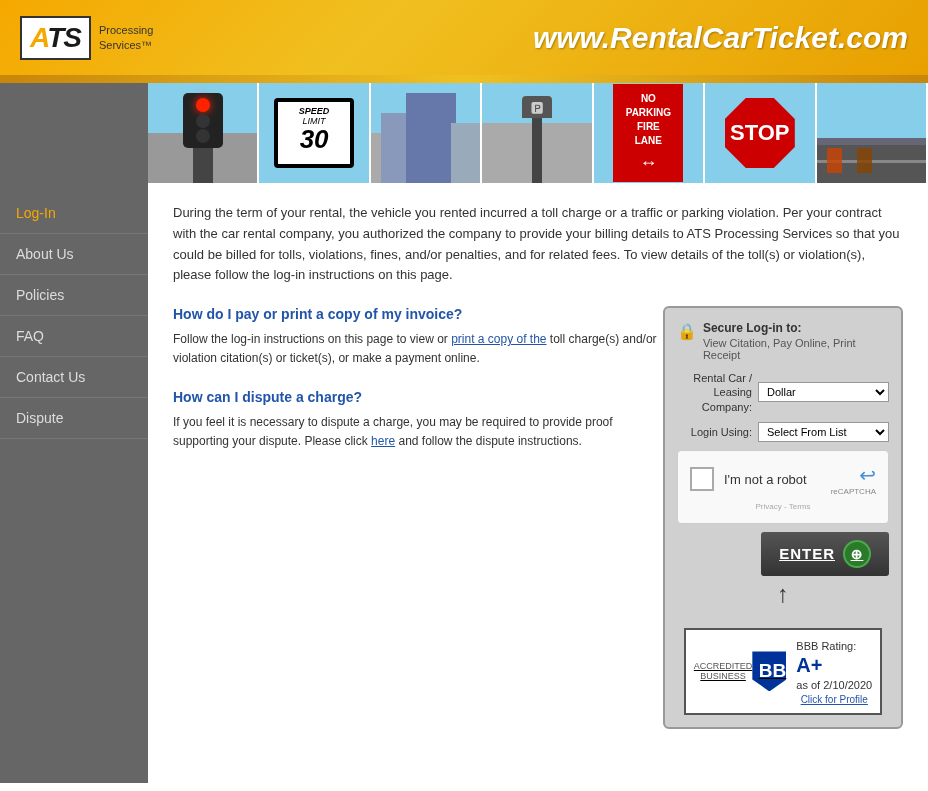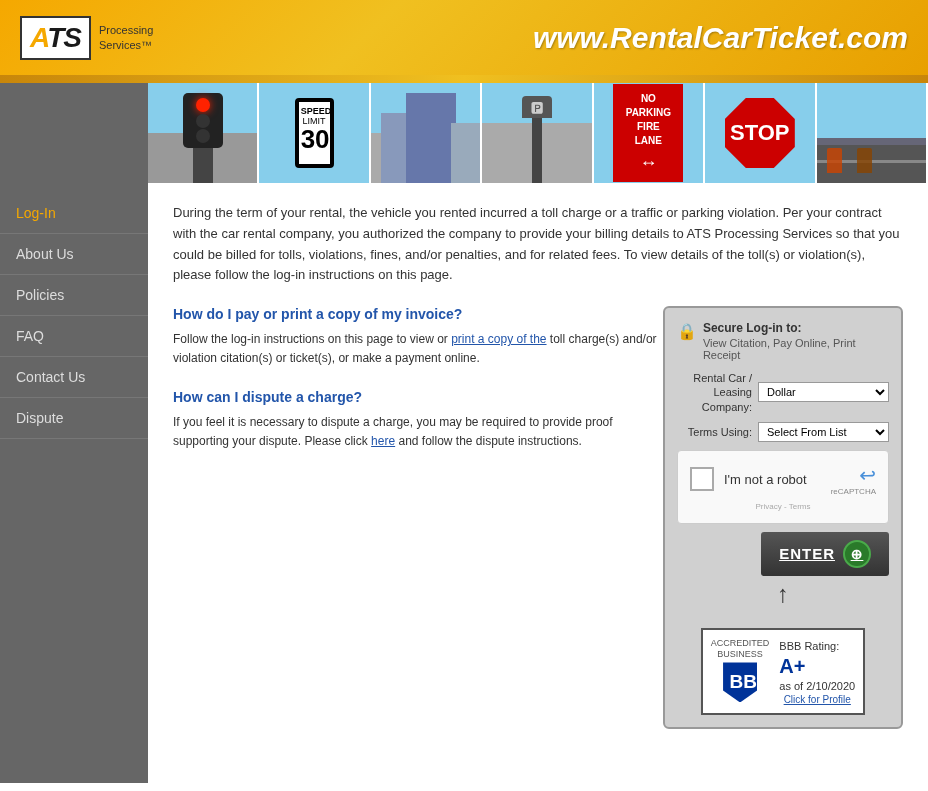--- a/index.html
+++ b/index.html
@@ -99,28 +99,29 @@
     .light { width: 14px; height: 14px; border-radius: 50%; }
     .light.red { background: #ff2200; box-shadow: 0 0 8px #ff2200; }
     .light.yellow { background: #333; }
     .light.green { background: #333; }
 
     .photo-speed-sign {
       background: linear-gradient(180deg, #87CEEB 0%, #87CEEB 100%);
       position: relative;
     }
     .speed-sign {
-      width: 39px;
+      width: 80px;
       height: 70px;
       background: #fff;
       border: 4px solid #000;
       border-radius: 4px;
       text-align: center;
       padding: 4px 2px;
       position: absolute;
+      font-style: italic;
     }
     .speed-sign .speed-text { font-size: 9px; font-weight: bold; color: #000; }
     .speed-sign .speed-limit { font-size: 9px; color: #000; }
     .speed-sign .speed-num { font-size: 26px; font-weight: bold; color: #000; line-height: 1; }
 
     .photo-buildings {
       background: linear-gradient(180deg, #87CEEB 60%, #888 60%);
       position: relative;
     }
     .building { position: absolute; background: #8899aa; bottom: 0; }
@@ -406,22 +407,23 @@
     .bbb-badge {
       border: 2px solid #555;
       display: flex;
       align-items: center;
       padding: 8px;
       gap: 10px;
       background: #fff;
     }
     .bbb-logo {
       display: flex;
-      flex-direction: column;
-      align-items: center;
+      flex-direction: row;
+      align-items: center;
+      text-decoration: underline;
     }
     .bbb-accredited {
       font-size: 9px;
       color: #555;
       text-align: center;
       line-height: 1.2;
     }
     .bbb-rating-text {
       font-size: 11px;
       color: #333;
@@ -579,21 +581,21 @@
             <option>Enterprise</option>
             <option>Hertz</option>
             <option>Avis</option>
             <option>Budget</option>
             <option>Alamo</option>
             <option>National</option>
           </select>
         </div>
 
         <div class="login-row">
-          <div class="login-label">Terms Using:</div>
+          <div class="login-label">Login Using:</div>
           <select class="login-select">
             <option>Select From List</option>
             <option>Invoice Number</option>
             <option>License Plate</option>
             <option>Citation Number</option>
           </select>
         </div>
 
         <div class="recaptcha-box">
           <div class="recaptcha-row">

